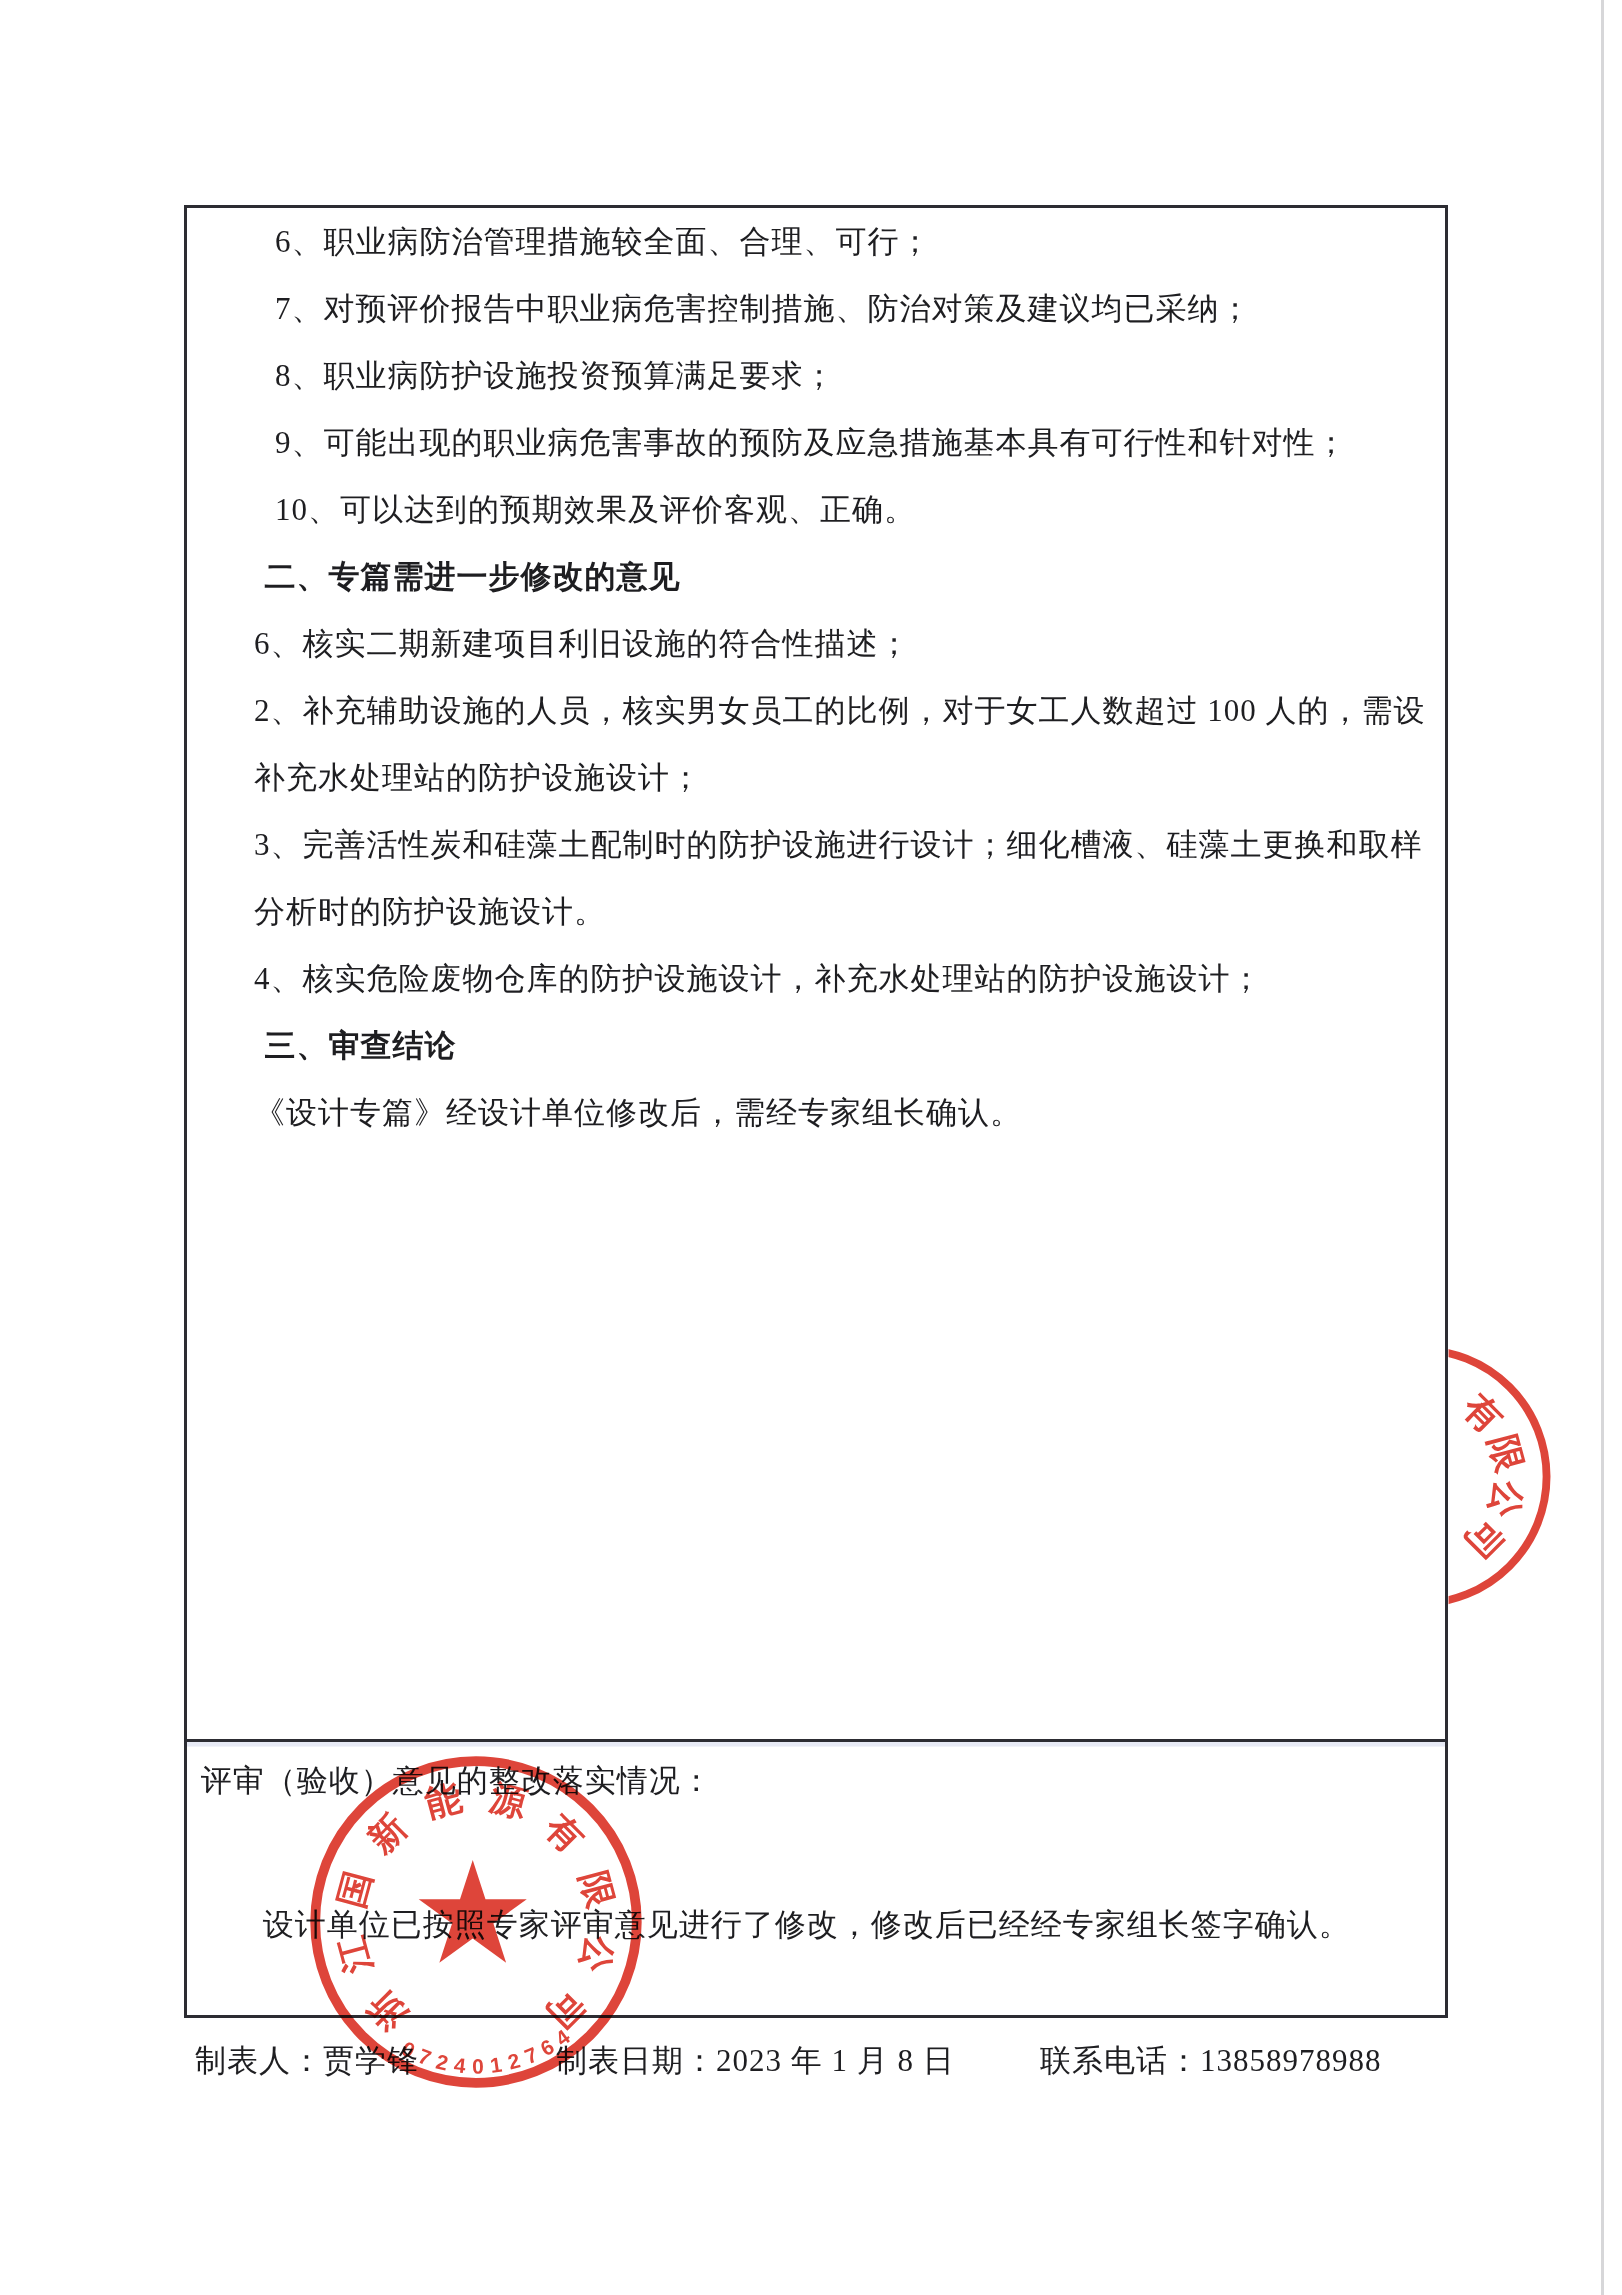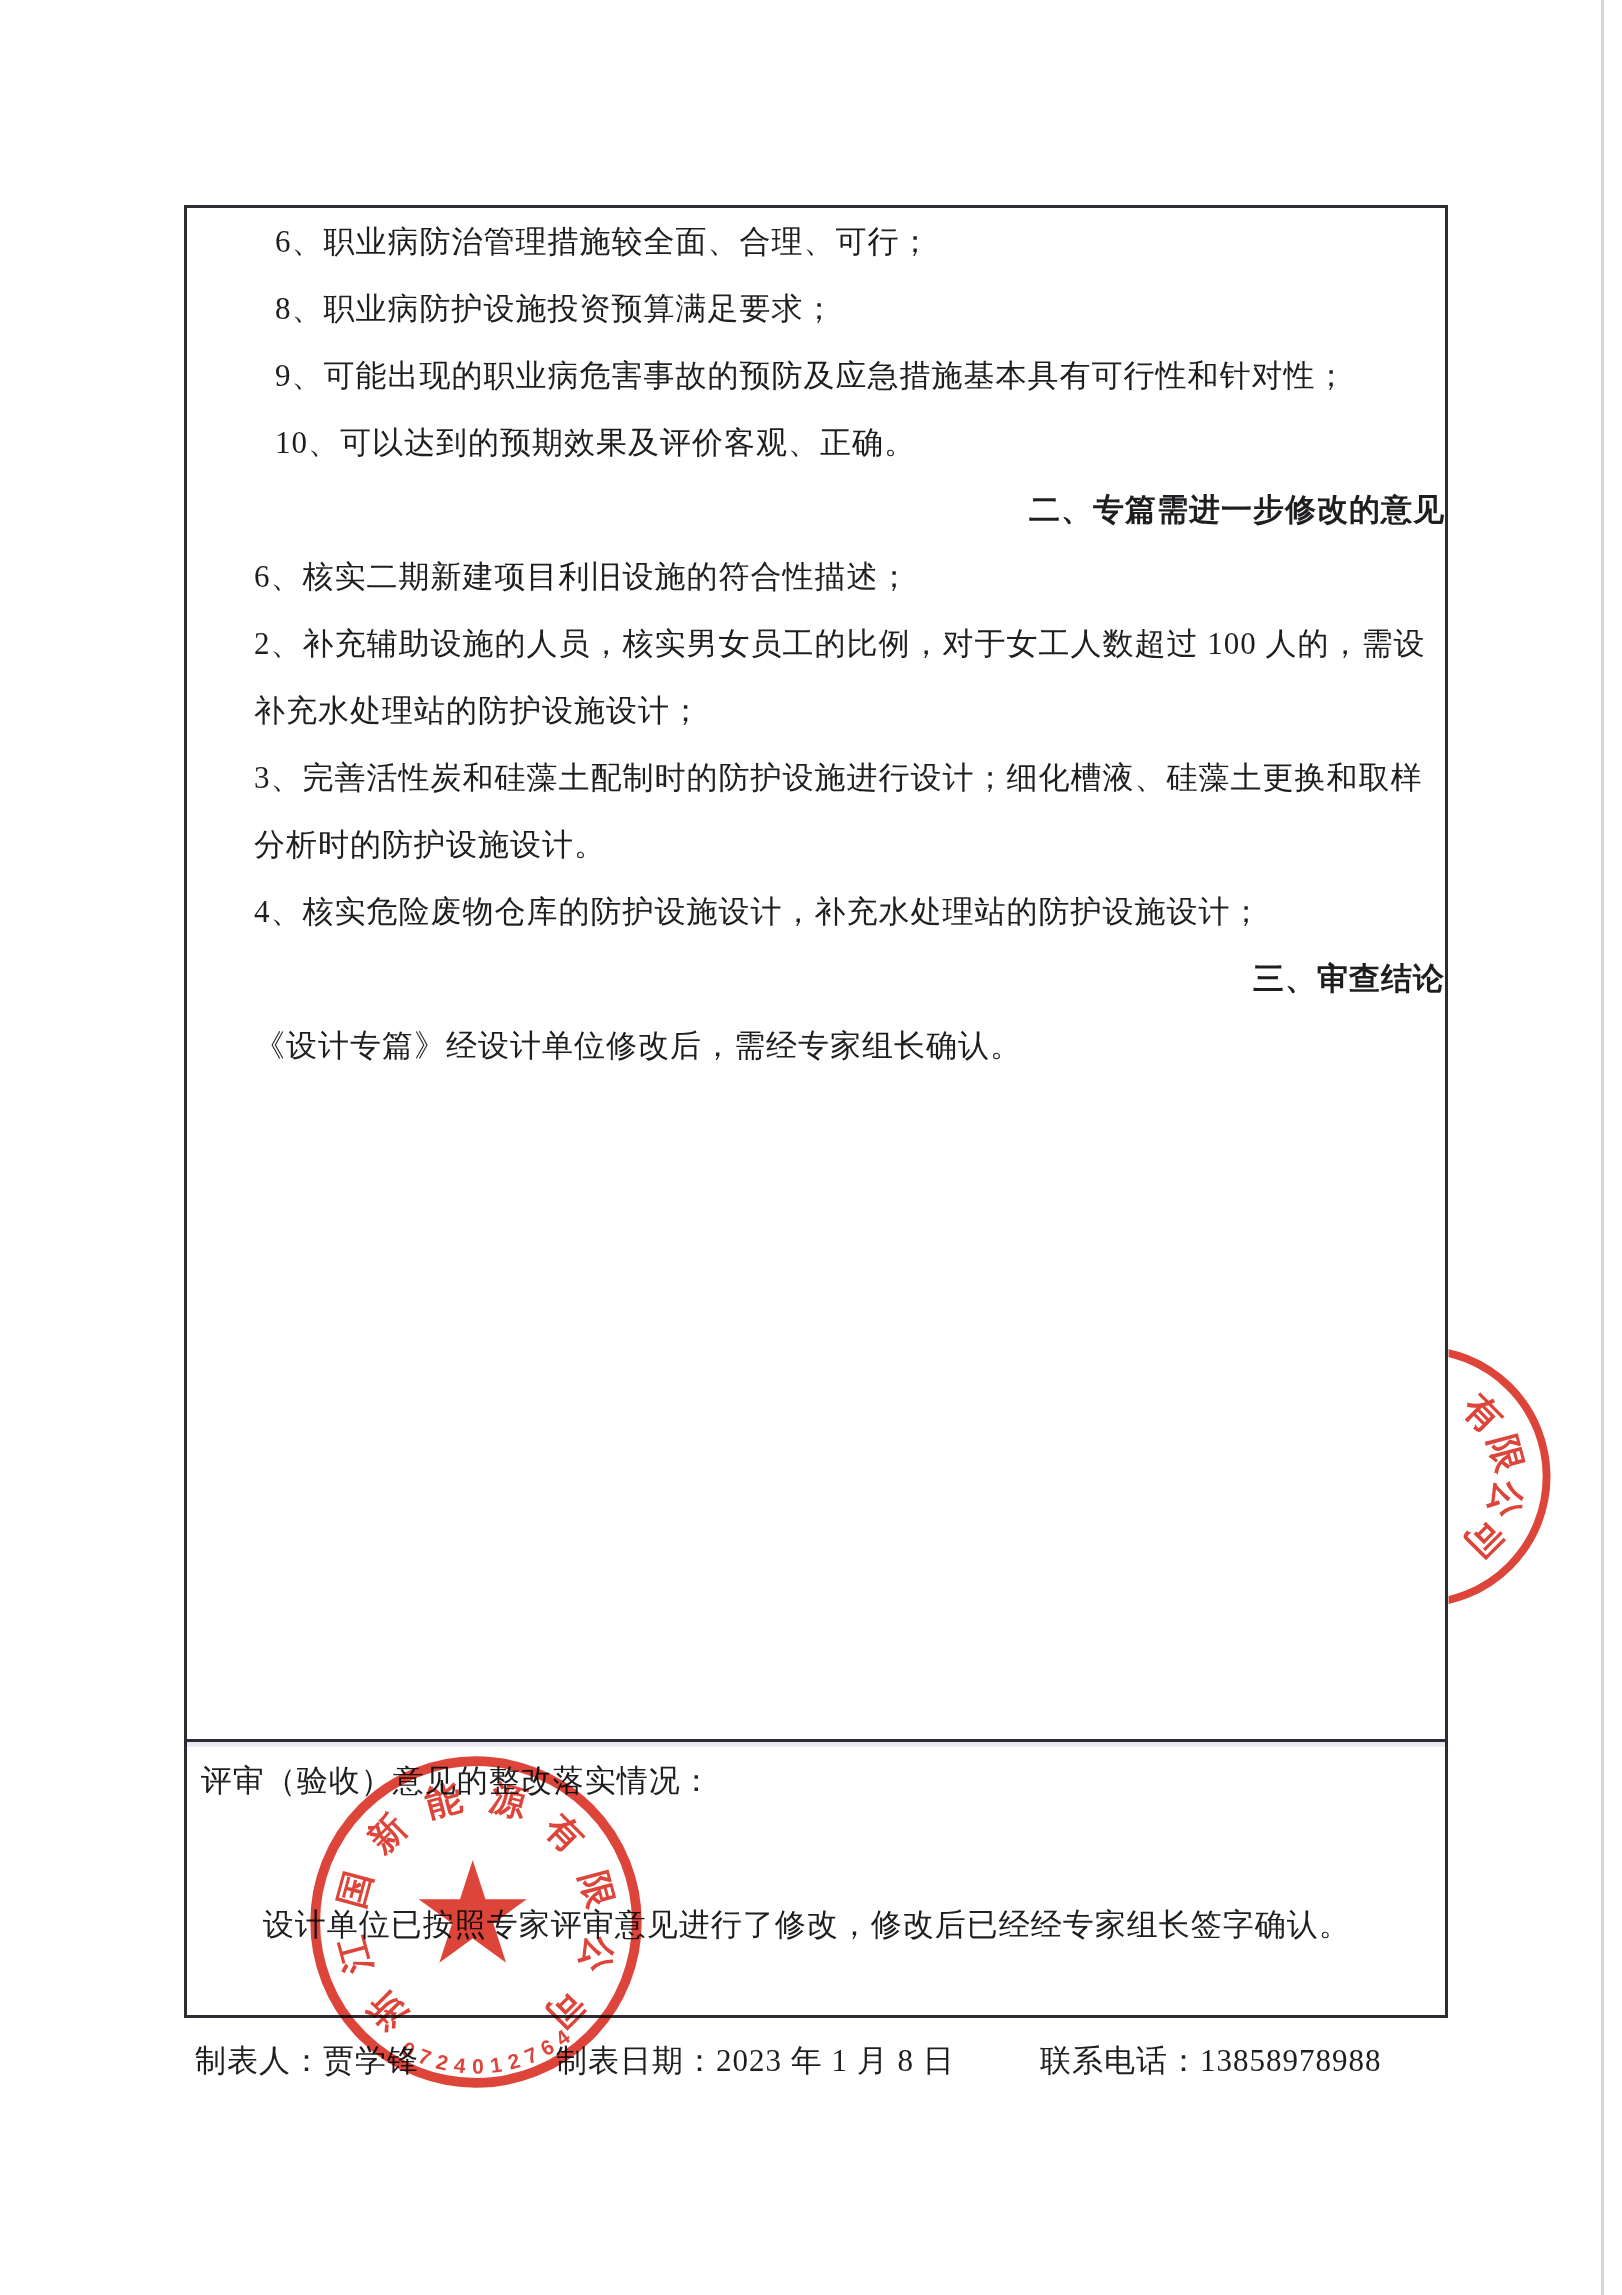--- a/index.html
+++ b/index.html
@@ -18,21 +18,21 @@
     border-bottom:3.3px solid #2c2c32;
     box-shadow:0 4.6px 0 rgba(120,140,200,0.18);
   }
   .cell-review{bottom:0;height:270px;padding-left:13.7px;}
   .line{
     height:67px;line-height:67px;font-size:31px;letter-spacing:1px;
     white-space:nowrap;color:#1e1e21;
   }
   .cell-review .line{height:72px;line-height:72px;}
   .indent2{padding-left:21px;}
-  .heading{padding-left:10.5px;font-weight:600;text-align:right;}
+  .heading{padding-left:10.5px;font-weight:600;}
   .body-indent{padding-left:62px;}
   
   .footer span{
     position:absolute;top:2040px;font-size:31px;letter-spacing:1px;
     color:#1e1e21;white-space:nowrap;
   }
   .f-preparer{left:195px;}
   .f-date{left:556px;}
   .f-phone{left:1040px;}
   
@@ -48,20 +48,21 @@
 </head>
 <body>
 
 <div class="page">
 
   <div class="doc-table">
 
     <div class="cell cell-main">
 
     <div class="line indent2">6、职业病防治管理措施较全面、合理、可行；</div>
+        <div class="line indent2">7、对预评价报告中职业病危害控制措施、防治对策及建议均已采纳；</div>
         <div class="line indent2">8、职业病防护设施投资预算满足要求；</div>
         <div class="line indent2">9、可能出现的职业病危害事故的预防及应急措施基本具有可行性和针对性；</div>
         <div class="line indent2">10、可以达到的预期效果及评价客观、正确。</div>
         <div class="line heading">二、专篇需进一步修改的意见</div>
         <div class="line">6、核实二期新建项目利旧设施的符合性描述；</div>
         <div class="line">2、补充辅助设施的人员，核实男女员工的比例，对于女工人数超过 100 人的，需设</div>
         <div class="line">补充水处理站的防护设施设计；</div>
         <div class="line">3、完善活性炭和硅藻土配制时的防护设施进行设计；细化槽液、硅藻土更换和取样</div>
         <div class="line">分析时的防护设施设计。</div>
         <div class="line">4、核实危险废物仓库的防护设施设计，补充水处理站的防护设施设计；</div>

